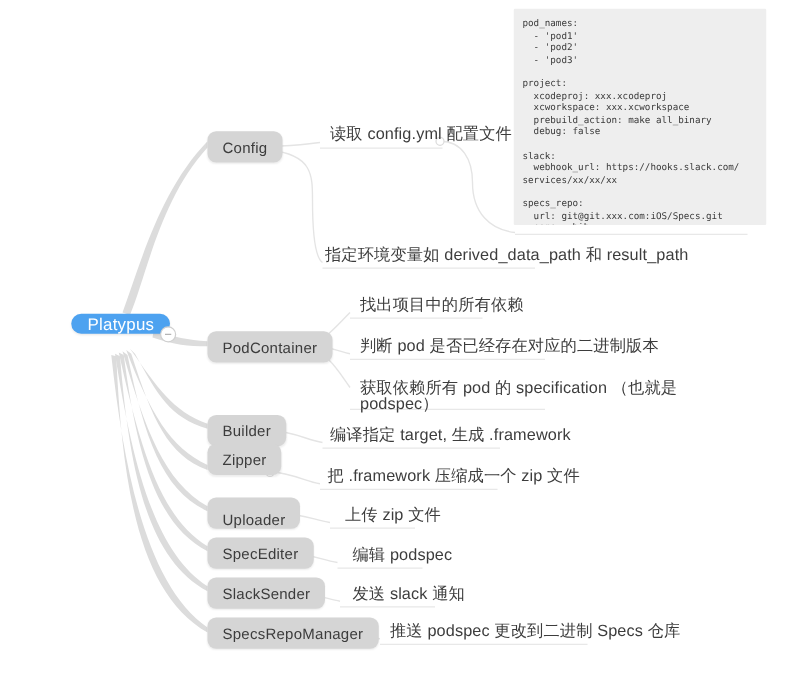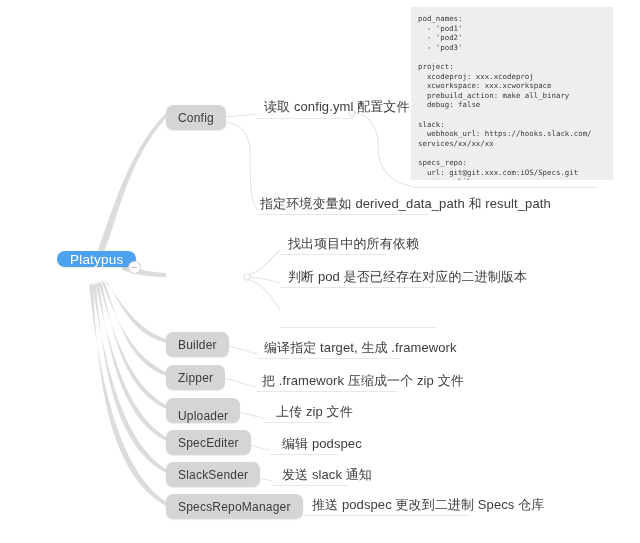--- a/index.html
+++ b/index.html
@@ -219,26 +219,29 @@
 
   <div class="node node-root" style="left:57px; top:251px;">
     <span>Platypus</span>
   </div>
   <div class="collapse-badge" style="left:128px; top:261px;"></div>
 
   <div class="node node-branch" style="left:166px; top:105px;">
     <span>Config</span>
   </div>
 
+  <div class="node node-branch" style="left:166px; top:265px;">
+    <span>PodContainer</span>
+  </div>
 
   <div class="node node-branch" style="left:166px; top:332px;">
     <span>Builder</span>
   </div>
 
-  <div class="node node-branch" style="left:166px; top:365px;">
+  <div class="node node-branch" style="left:166px; top:355px;">
     <span>Zipper</span>
   </div>
 
   <div class="node node-branch" style="left:166px; top:398px;align-items:flex-end;">
     <span>Uploader</span>
   </div>
 
   <div class="node node-branch" style="left:166px; top:430px;">
     <span>SpecEditer</span>
   </div>
@@ -252,20 +255,22 @@
   </div>
 
   <div class="leaf" style="left:264px; top:100px;">读取 config.yml 配置文件</div>
 
   <div class="leaf" style="left:260px; top:197px;">指定环境变量如 derived_data_path 和 result_path</div>
 
   <div class="leaf" style="left:288px; top:237px;">找出项目中的所有依赖</div>
 
   <div class="leaf" style="left:288px; top:270px;">判断 pod 是否已经存在对应的二进制版本</div>
 
+  <div class="leaf" style="left:288px; top:303px;">获取依赖所有 pod 的 specification （也就是
+podspec）</div>
 
   <div class="leaf" style="left:264px; top:341px;">编译指定 target, 生成 .framework</div>
 
   <div class="leaf" style="left:262px; top:374px;">把 .framework 压缩成一个 zip 文件</div>
 
   <div class="leaf" style="left:276px; top:405px;">上传 zip 文件</div>
 
   <div class="leaf" style="left:282px; top:437px;">编辑 podspec</div>
 
   <div class="leaf" style="left:282px; top:468px;">发送 slack 通知</div>

